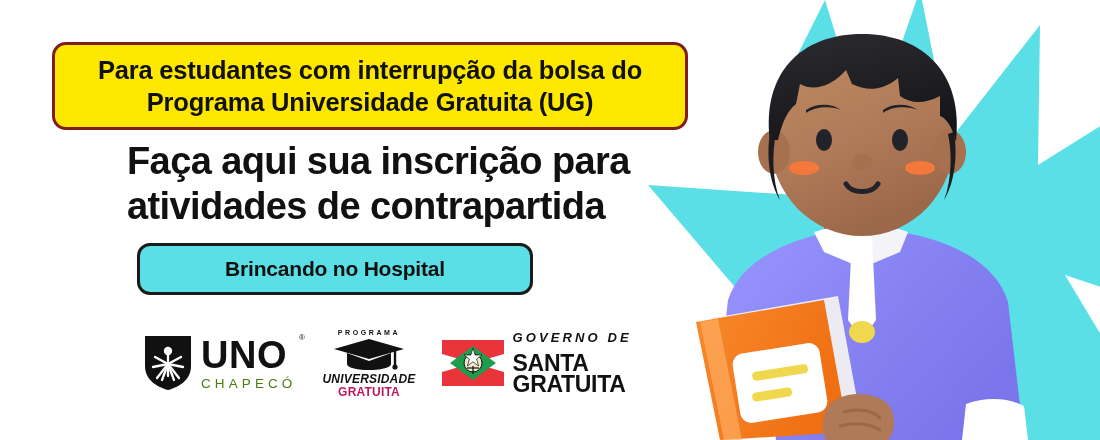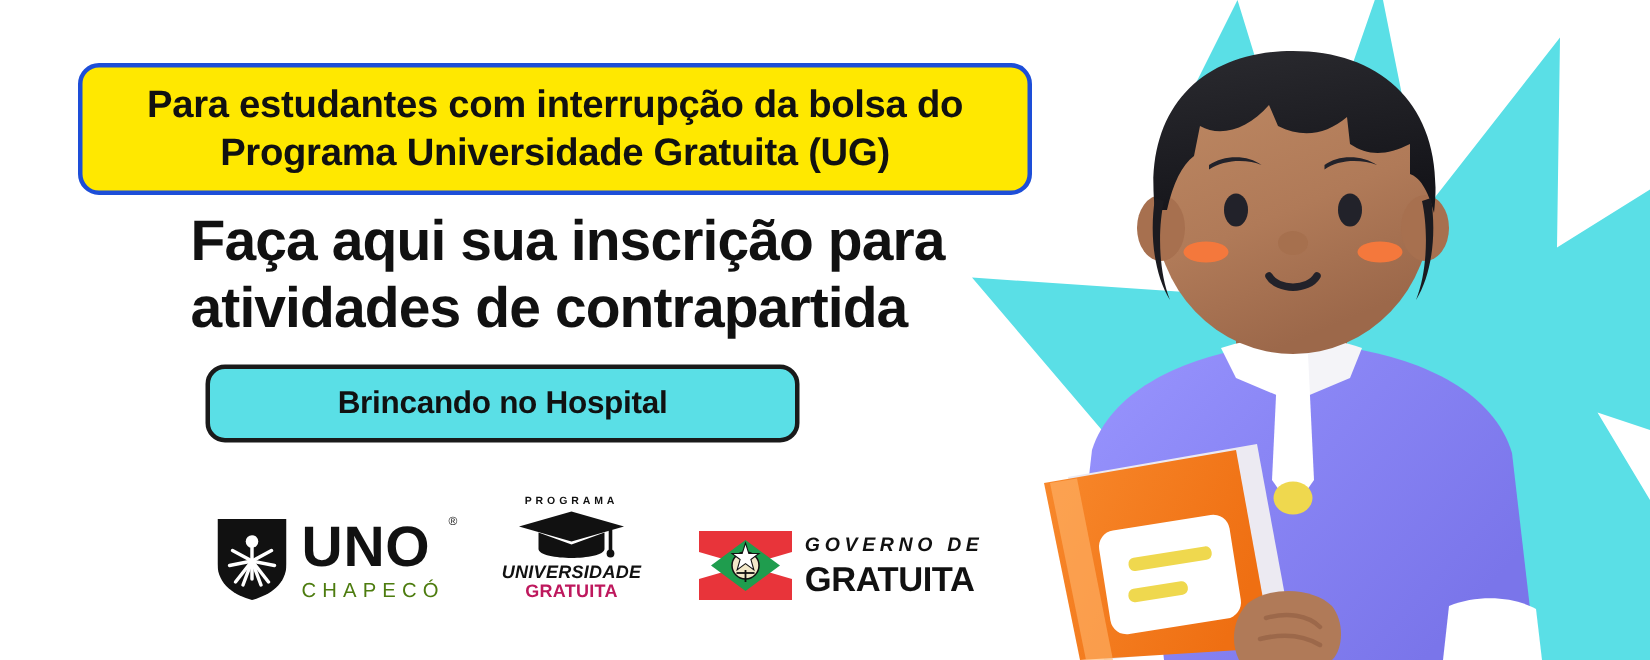--- a/index.html
+++ b/index.html
@@ -47,21 +47,21 @@
   }
 
   .yellow-box {
     position: absolute;
     left: 52px;
     top: 42px;
     width: 636px;
     height: 88px;
     box-sizing: border-box;
     background: #ffe800;
-    border: 3px solid #1d4ed8;
+    border: 3px solid #7f1d1d;
     border-radius: 14px;
     display: flex;
     align-items: center;
     justify-content: center;
     padding: 0 10px;
   }
   .yellow-box-text {
     font-size: 25.5px;
     font-weight: bold;
     line-height: 1.26;
@@ -105,22 +105,22 @@
     letter-spacing: -0.2px;
   }
 
   
   .logo-strip {
     position: absolute;
     left: 145px;
     top: 326px;
     height: 74px;
     display: flex;
-    align-items: flex-end;
-    gap: 38px;
+    align-items: center;
+    gap: 26px;
   }
   .logo { display: flex; align-items: center; }
 
   
   .logo-uno { gap: 10px; }
   .uno-wordmark {
     display: flex;
     flex-direction: column;
     justify-content: center;
     line-height: 1;
@@ -341,19 +341,20 @@
           <polygon fill="#1f9d4e" points="31,6 54,23 31,40 8,23"></polygon>
           <circle cx="31" cy="23" r="9" fill="#f2e8c8" stroke="#111111" stroke-width="1"></circle>
           <g fill="#ffffff" stroke="#111111" stroke-width="0.7">
             <polygon points="31,8 33.2,15 40,15 34.6,19 36.6,26 31,21.8 25.4,26 27.4,19 22,15 28.8,15"></polygon>
           </g>
           <line x1="31" y1="26" x2="31" y2="34" stroke="#111111" stroke-width="1.2"></line>
           <line x1="25" y1="28" x2="37" y2="28" stroke="#111111" stroke-width="1.2"></line>
         </svg>
         <div class="sc-words">
           <div class="sc-governo">GOVERNO DE</div>
+          <div class="sc-santa">SANTA</div>
           <div class="sc-catarina">GRATUITA</div>
         </div>
       </div>
 
     </div>
   </div>
 </div>
 
 </body></html>

